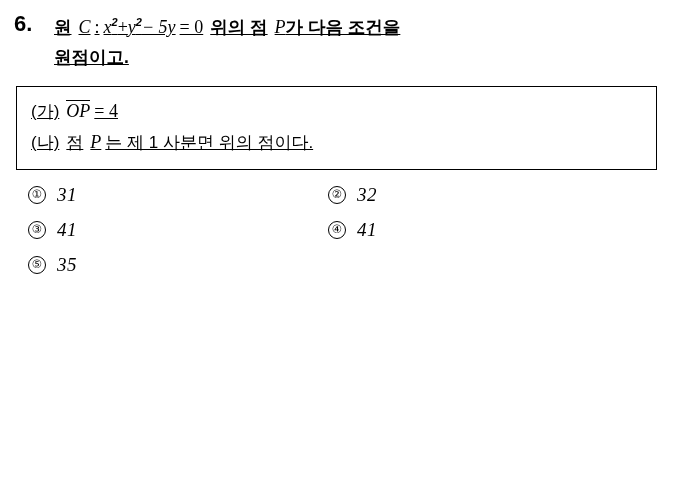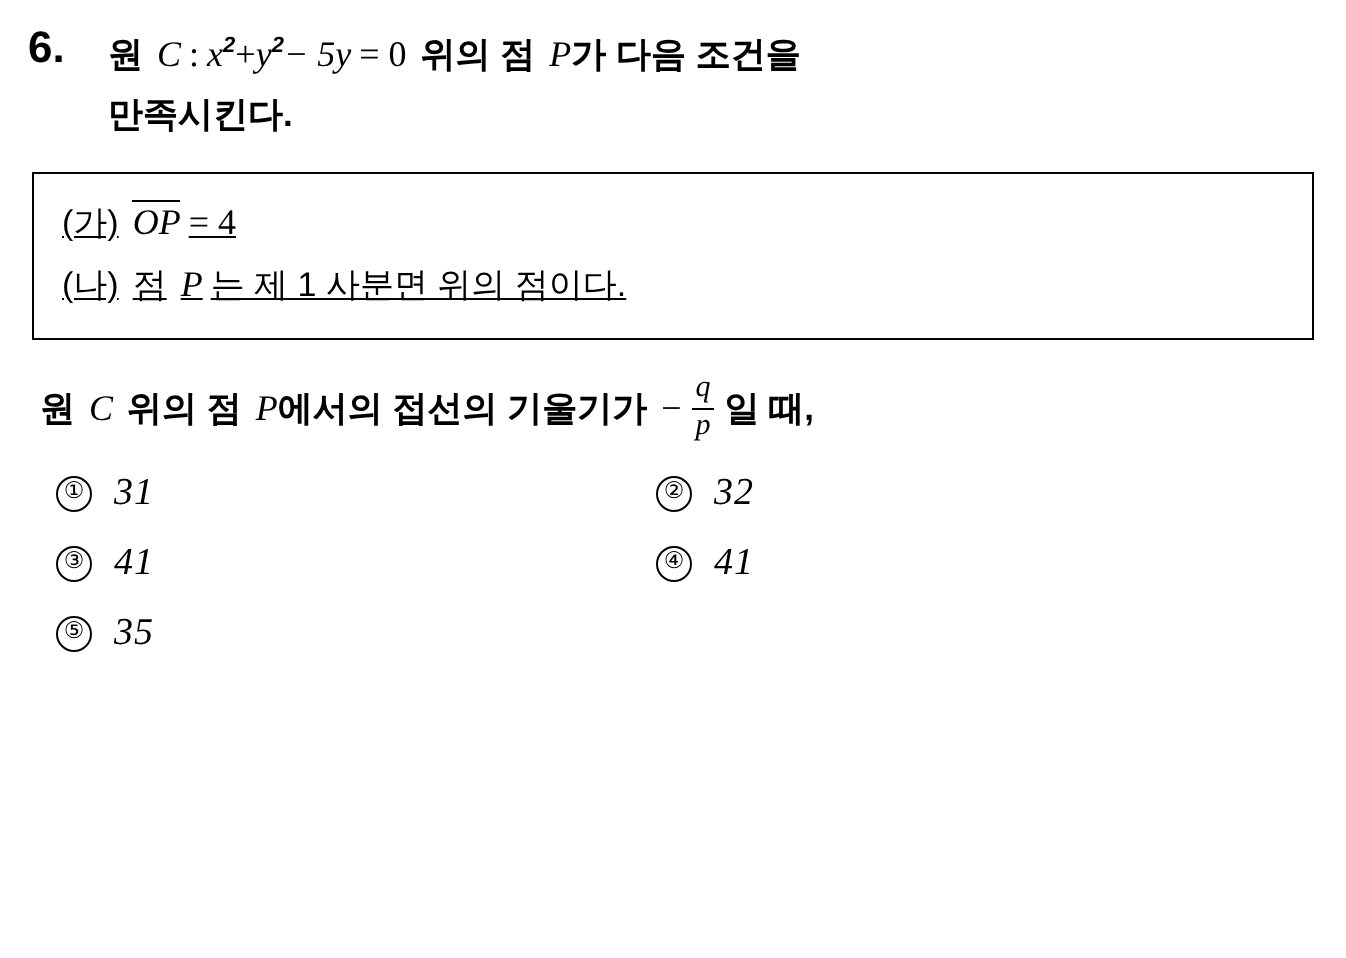--- a/index.html
+++ b/index.html
@@ -37,20 +37,21 @@
   .stem-body {
     flex: 1 1 auto;
     padding-top: 2px;
   }
   .stem-line {
     font-family: "Liberation Sans", sans-serif;
     font-weight: bold;
     font-size: 17.5px;
     line-height: 30px;
     white-space: nowrap;
+    text-decoration: underline;
   }
   .stem-line2 {
     margin-left: 0px;
   }
   .math {
     font-family: "Liberation Serif", serif;
     font-style: italic;
     font-weight: normal;
     font-size: 18px;
   }
@@ -153,37 +154,34 @@
 <body>
 
 <div class="page">
 
   <div class="stem">
     <div class="qnum">6.</div>
     <div class="stem-body">
       <div class="stem-line">
         <span>원</span><span class="sp"></span><span class="math">C</span><span class="sp-s"></span><span class="math math-up">:</span><span class="sp-s"></span><span class="math">x</span><sup class="exp">2</sup><span class="math math-up">+</span><span class="math">y</span><sup class="exp">2</sup><span class="math">− 5y</span><span class="sp-s"></span><span class="math math-up">= 0</span><span class="sp"></span><span>위의 점</span><span class="sp"></span><span class="math">P</span><span>가 다음 조건을</span>
       </div>
-      <div class="stem-line stem-line2">만족시킨다.</div>
+      <div class="stem-line stem-line2">원점이고.</div>
     </div>
   </div>
 
   <div class="cond-box">
     <div class="cond-row">
       <span>(가)</span><span class="sp"></span><span class="math overline">OP</span><span class="sp-s"></span><span class="math math-up">= 4</span>
     </div>
     <div class="cond-row">
       <span>(나)</span><span class="sp"></span><span>점</span><span class="sp"></span><span class="math">P</span><span class="sp-s"></span><span>는 제 1 사분면 위의 점이다.</span>
     </div>
   </div>
 
   <div class="para2">
-    <div class="p2-line tall">
-      <span>원</span><span class="sp"></span><span class="math">C</span><span class="sp"></span><span>위의 점</span><span class="sp"></span><span class="math">P</span><span>에서의 접선의 기울기가</span><span class="sp"></span><span class="math math-up">−</span><span class="sp-s"></span><span class="frac"><span class="num">q</span><span class="den">p</span></span><span class="sp-s"></span><span>일 때,</span>
-    </div>
   </div>
 
   <div class="choices">
     <div class="choice-row">
       <div class="choice">
         <span class="circ">①</span>
         <span class="choice-label">31</span>
       </div>
       <div class="choice">
         <span class="circ">②</span>

